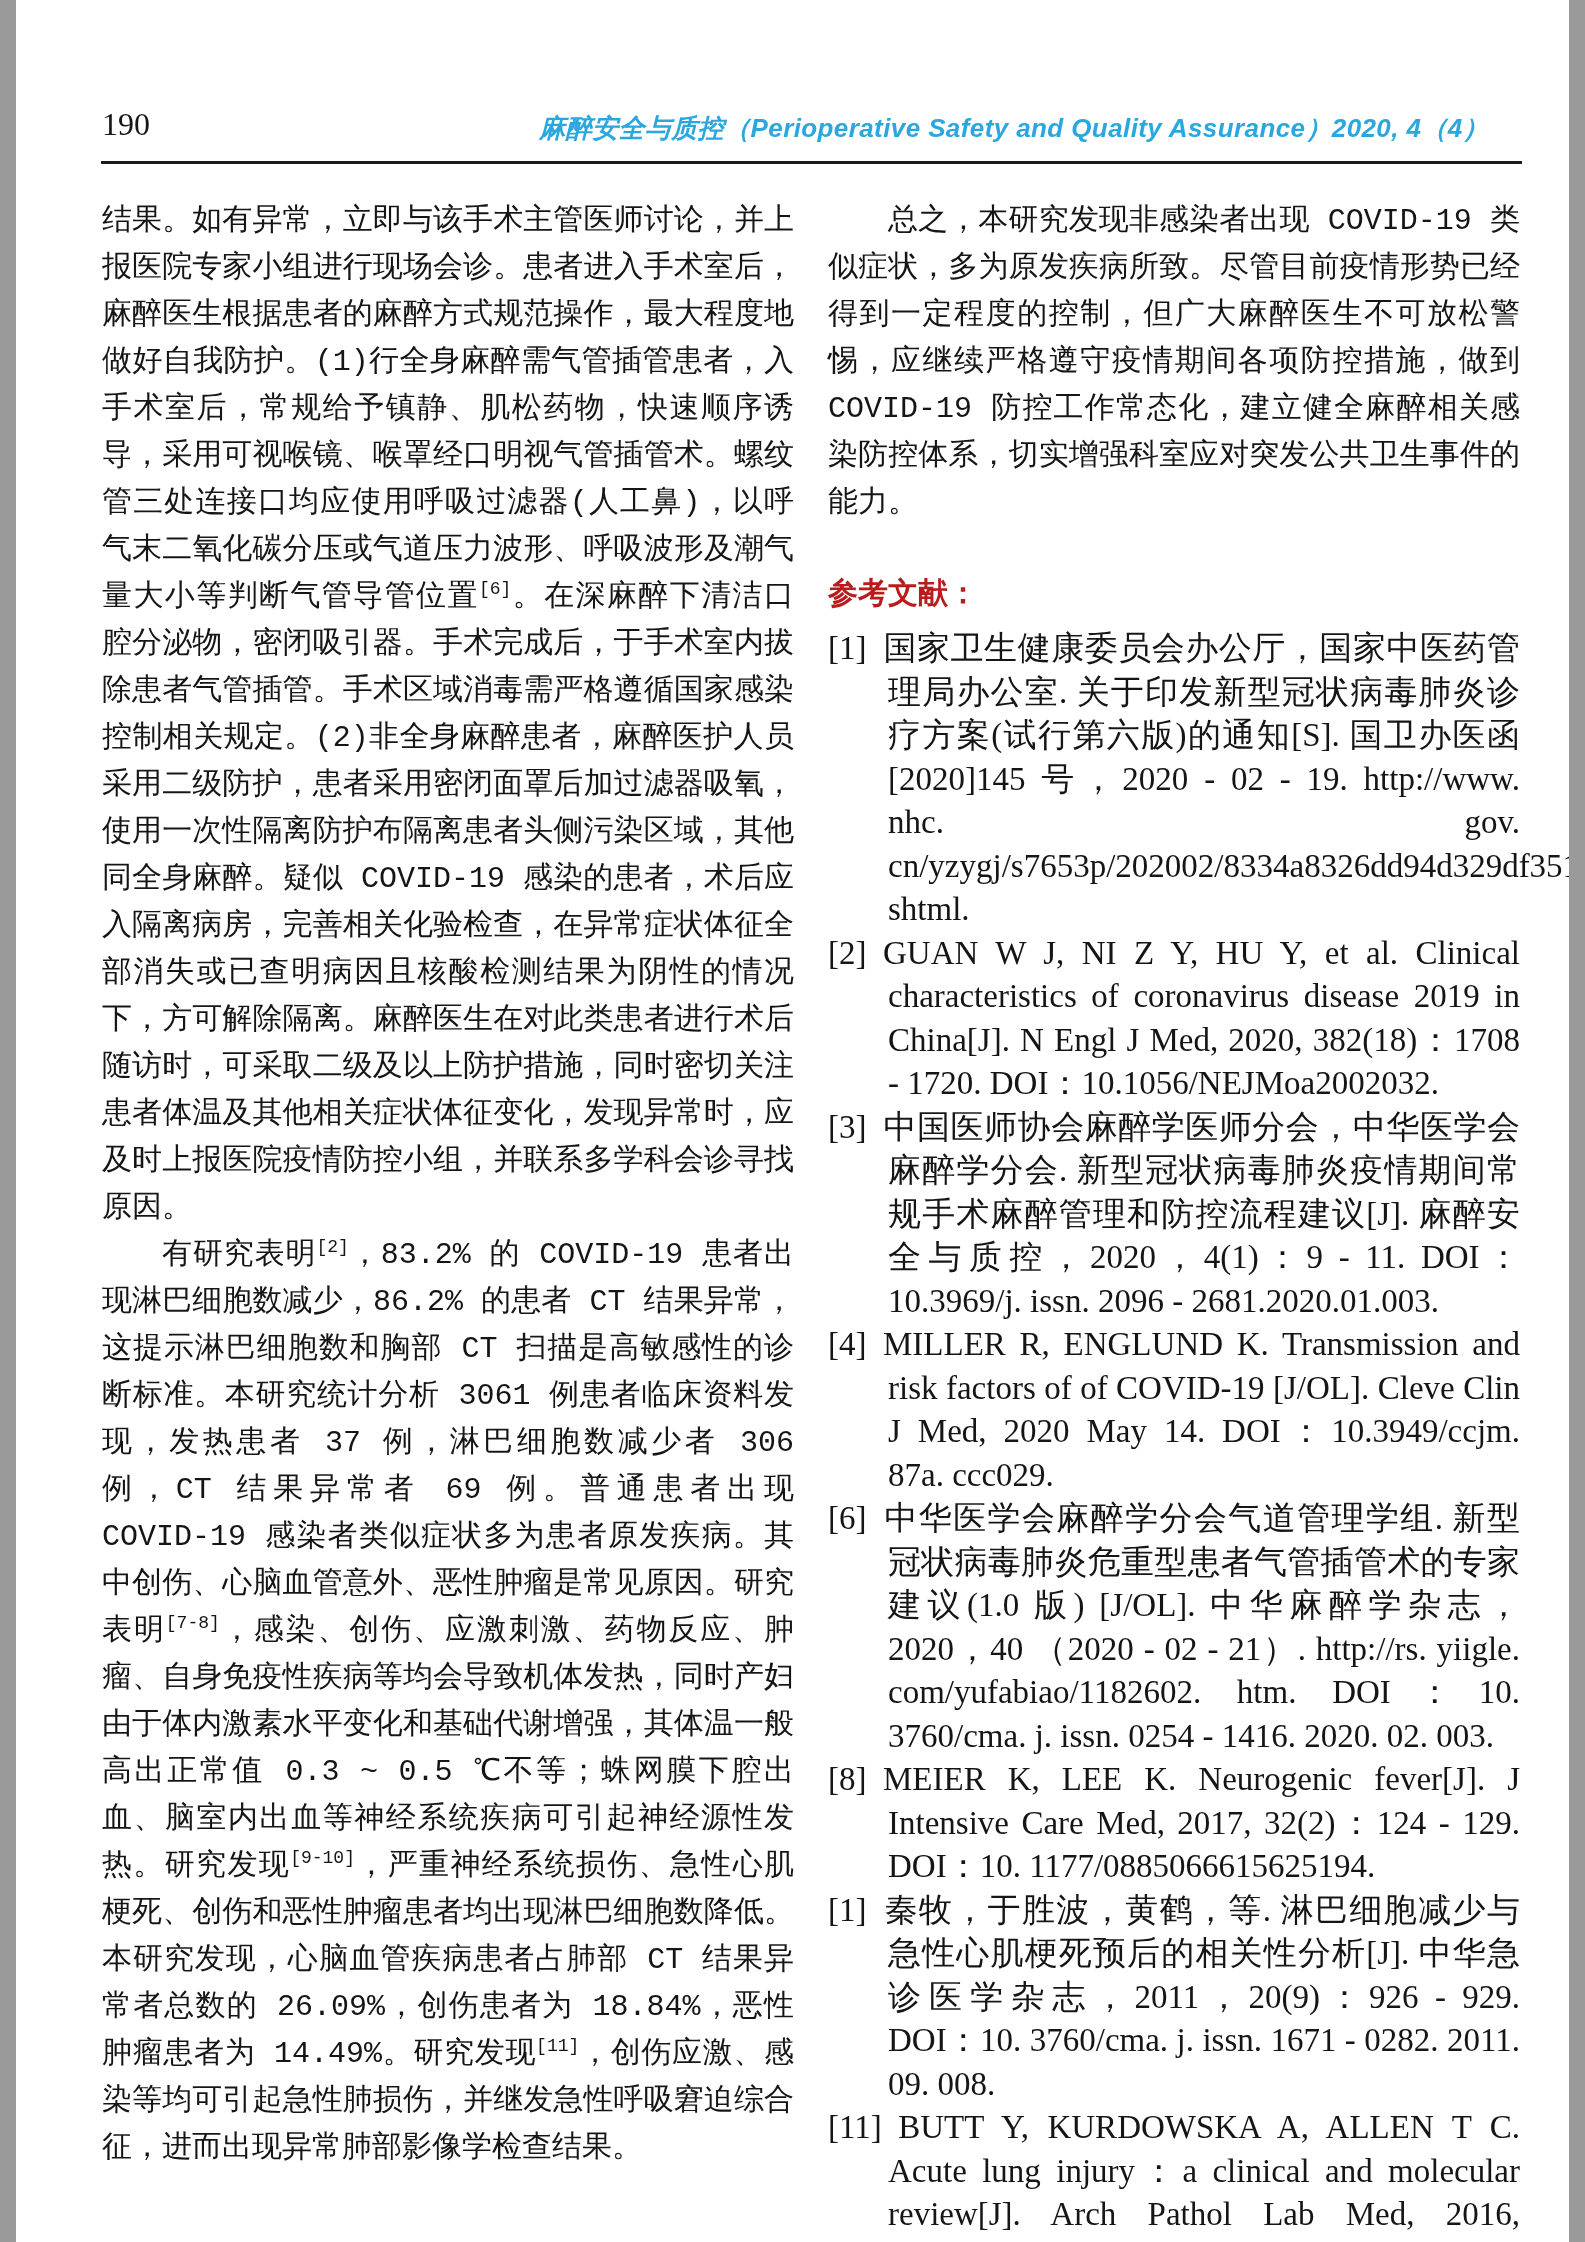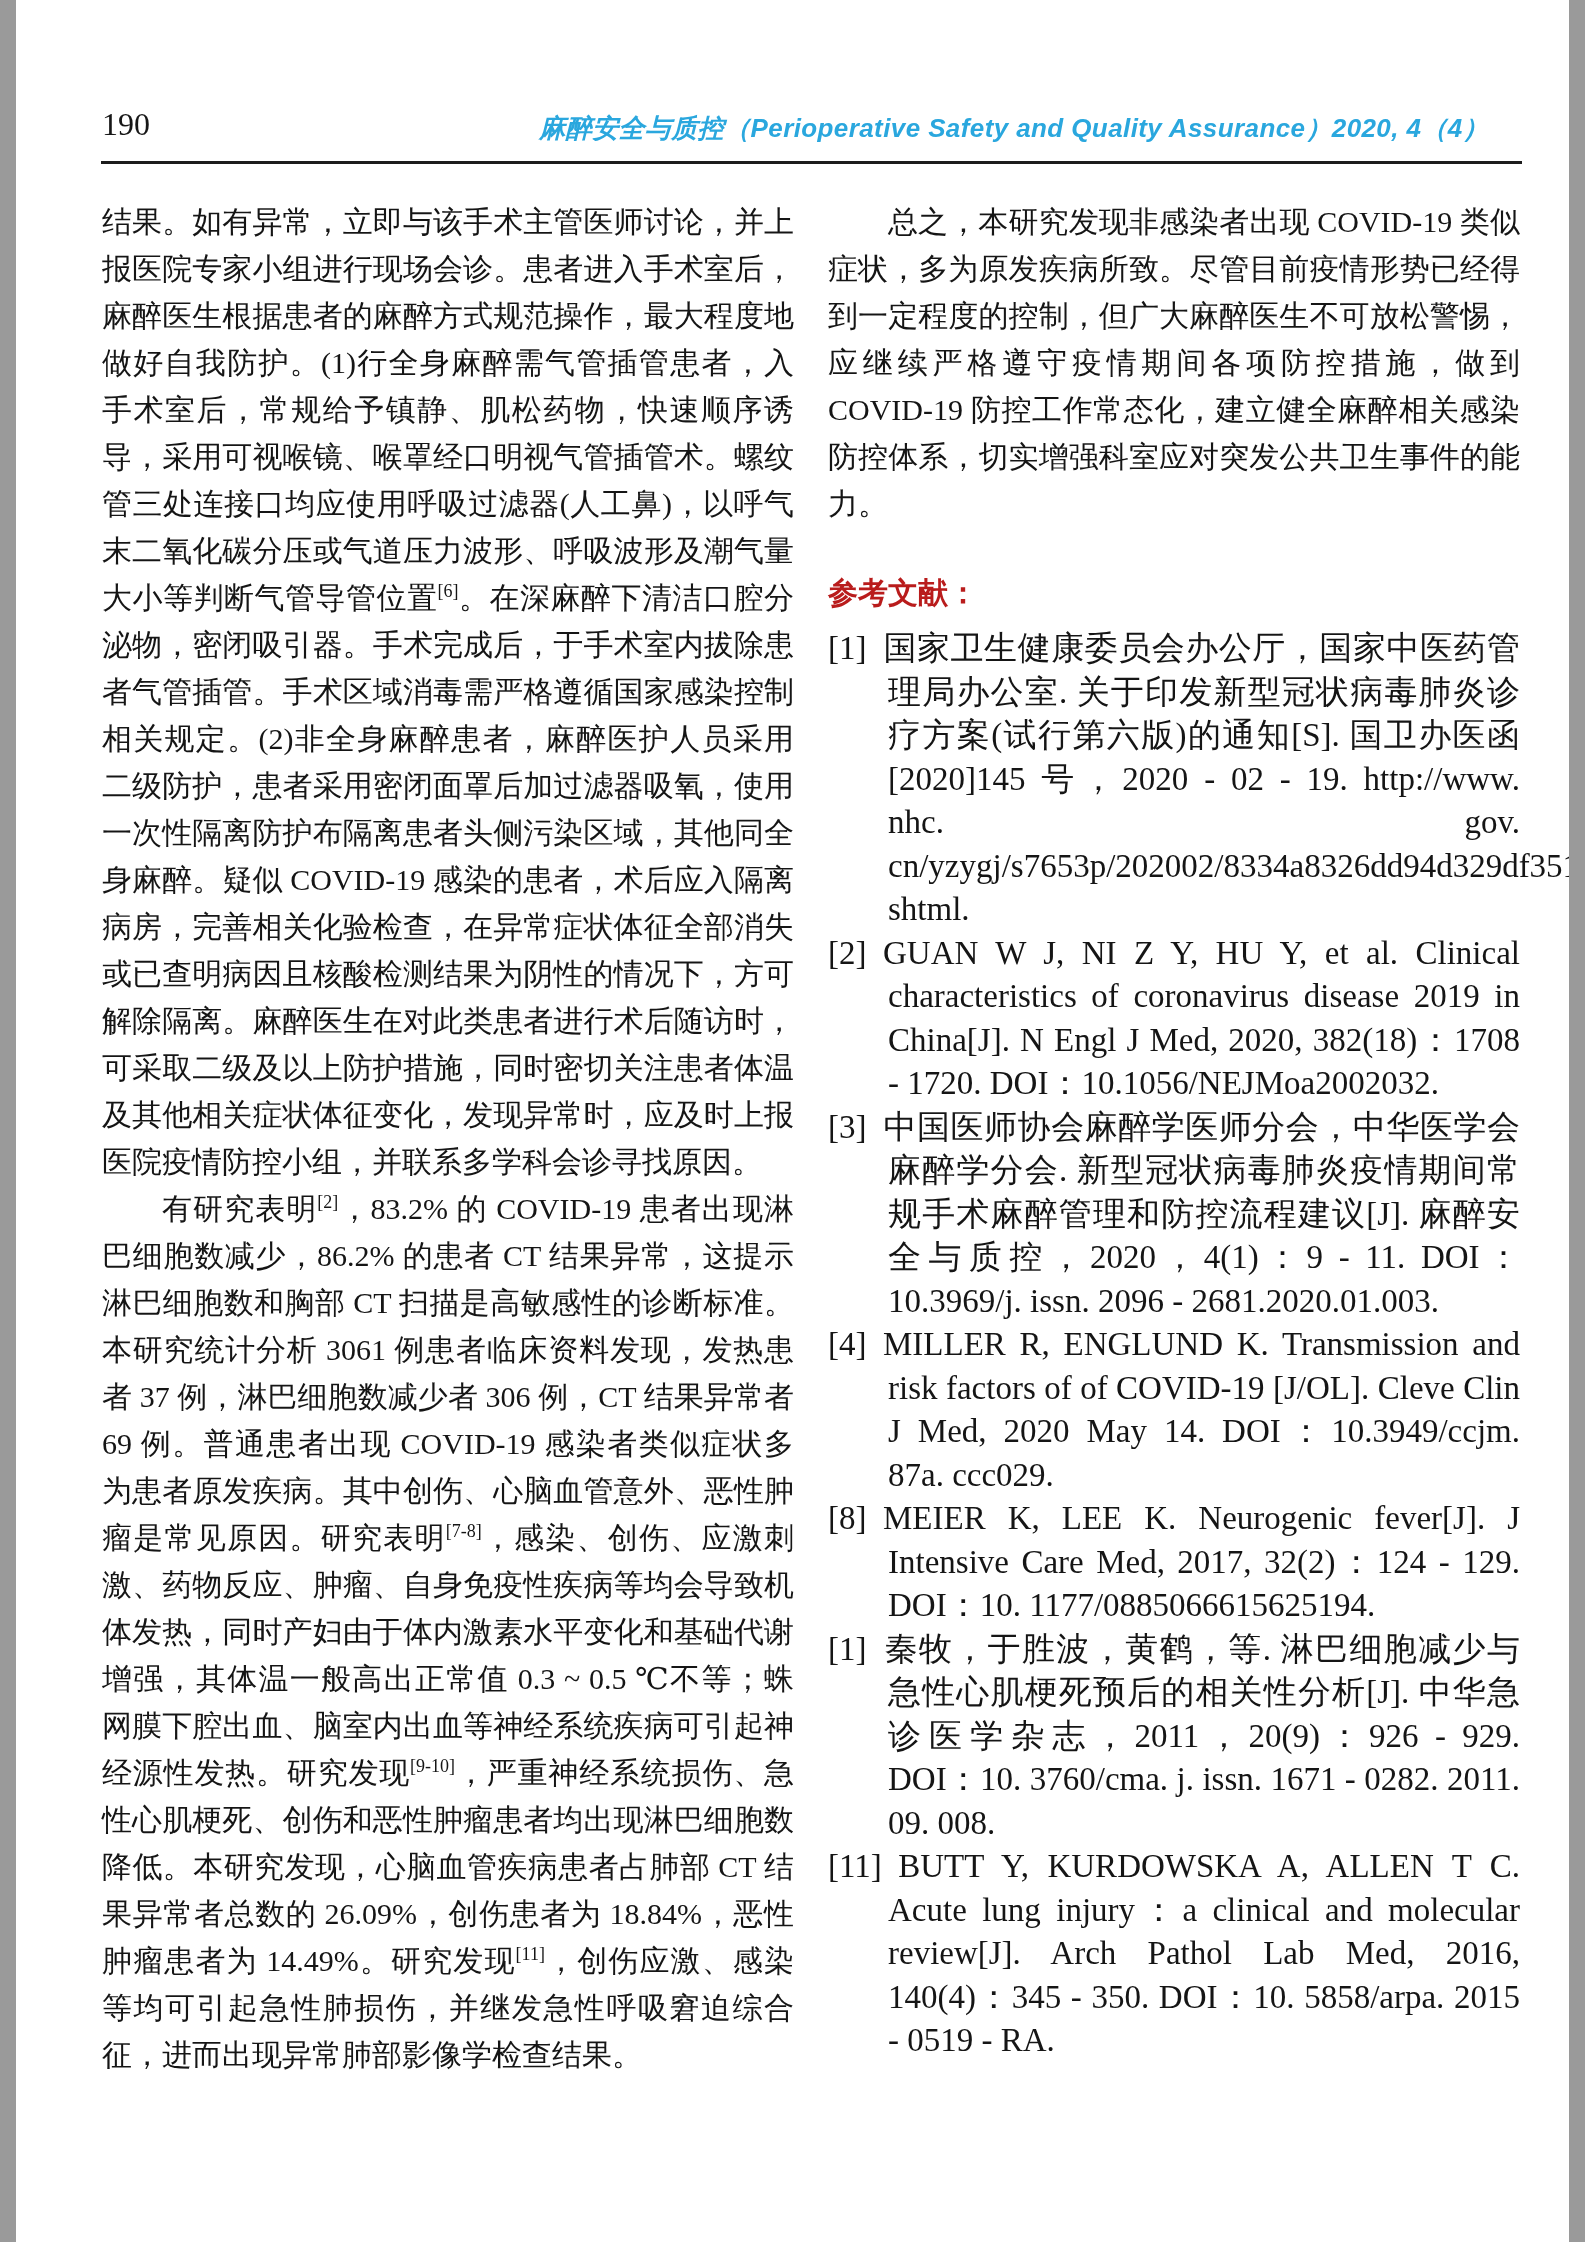--- a/index.html
+++ b/index.html
@@ -30,21 +30,21 @@
     position:absolute;left:85px;top:161px;
     width:1421px;height:3px;background:#1c1c1c;
   }
   .col{
     position:absolute;top:198px;width:692px;
     text-align:justify;
     font-size:30px;line-height:47px;
   }
   #left-col{left:86px;}
   #right-col{left:812px;}
-  .para{margin:0;}
+  .para{margin:0;font-family:Liberation Mono, monospace;}
   .para.indent{text-indent:2em;}
   sup{font-size:0.6em;line-height:0;vertical-align:super;}
   .refs-heading{
     margin:46px 0 14px 0;
     font-size:30px;line-height:40px;
     font-weight:bold;
     color:#b91c1c;
     font-family:"Liberation Sans","DejaVu Sans",sans-serif;
     text-indent:0;
   }
@@ -73,20 +73,21 @@
   <div class="col" id="right-col">
     <div id="right-paras">
         <p class="para indent">总之，本研究发现非感染者出现 COVID-19 类似症状，多为原发疾病所致。尽管目前疫情形势已经得到一定程度的控制，但广大麻醉医生不可放松警惕，应继续严格遵守疫情期间各项防控措施，做到 COVID-19 防控工作常态化，建立健全麻醉相关感染防控体系，切实增强科室应对突发公共卫生事件的能力。</p>
       </div>
     <div class="refs-heading">参考文献：</div>
     <div id="refs">
         <div class="ref"><span class="ref-label">[1]</span> 国家卫生健康委员会办公厅，国家中医药管理局办公室. 关于印发新型冠状病毒肺炎诊疗方案(试行第六版)的通知[S]. 国卫办医函[2020]145 号，2020 - 02 - 19. http://www. nhc. gov. cn/yzygj/s7653p/202002/8334a8326dd94d329df351d7da8aefc2. shtml.</div>
         <div class="ref"><span class="ref-label">[2]</span> GUAN W J, NI Z Y, HU Y, et al. Clinical characteristics of coronavirus disease 2019 in China[J]. N Engl J Med, 2020, 382(18)：1708 - 1720. DOI：10.1056/NEJMoa2002032.</div>
         <div class="ref"><span class="ref-label">[3]</span> 中国医师协会麻醉学医师分会，中华医学会麻醉学分会. 新型冠状病毒肺炎疫情期间常规手术麻醉管理和防控流程建议[J]. 麻醉安全与质控，2020，4(1)：9 - 11. DOI：10.3969/j. issn. 2096 - 2681.2020.01.003.</div>
         <div class="ref"><span class="ref-label">[4]</span> MILLER R, ENGLUND K. Transmission and risk factors of of COVID-19 [J/OL]. Cleve Clin J Med, 2020 May 14. DOI：10.3949/ccjm. 87a. ccc029.</div>
+        <div class="ref"><span class="ref-label">[6]</span> 中华医学会麻醉学分会气道管理学组. 新型冠状病毒肺炎危重型患者气管插管术的专家建议(1.0 版) [J/OL]. 中华麻醉学杂志，2020，40 （2020 - 02 - 21）. http://rs. yiigle. com/yufabiao/1182602. htm. DOI：10. 3760/cma. j. issn. 0254 - 1416. 2020. 02. 003.</div>
         <div class="ref"><span class="ref-label">[8]</span> MEIER K, LEE K. Neurogenic fever[J]. J Intensive Care Med, 2017, 32(2)：124 - 129. DOI：10. 1177/0885066615625194.</div>
         <div class="ref"><span class="ref-label">[1]</span> 秦牧，于胜波，黄鹤，等. 淋巴细胞减少与急性心肌梗死预后的相关性分析[J]. 中华急诊医学杂志，2011，20(9)：926 - 929. DOI：10. 3760/cma. j. issn. 1671 - 0282. 2011. 09. 008.</div>
         <div class="ref"><span class="ref-label">[11]</span> BUTT Y, KURDOWSKA A, ALLEN T C. Acute lung injury：a clinical and molecular review[J]. Arch Pathol Lab Med, 2016, 140(4)：345 - 350. DOI：10. 5858/arpa. 2015 - 0519 - RA.</div>
       </div>
 
   </div>
 
 </div>
 
 </body></html>

